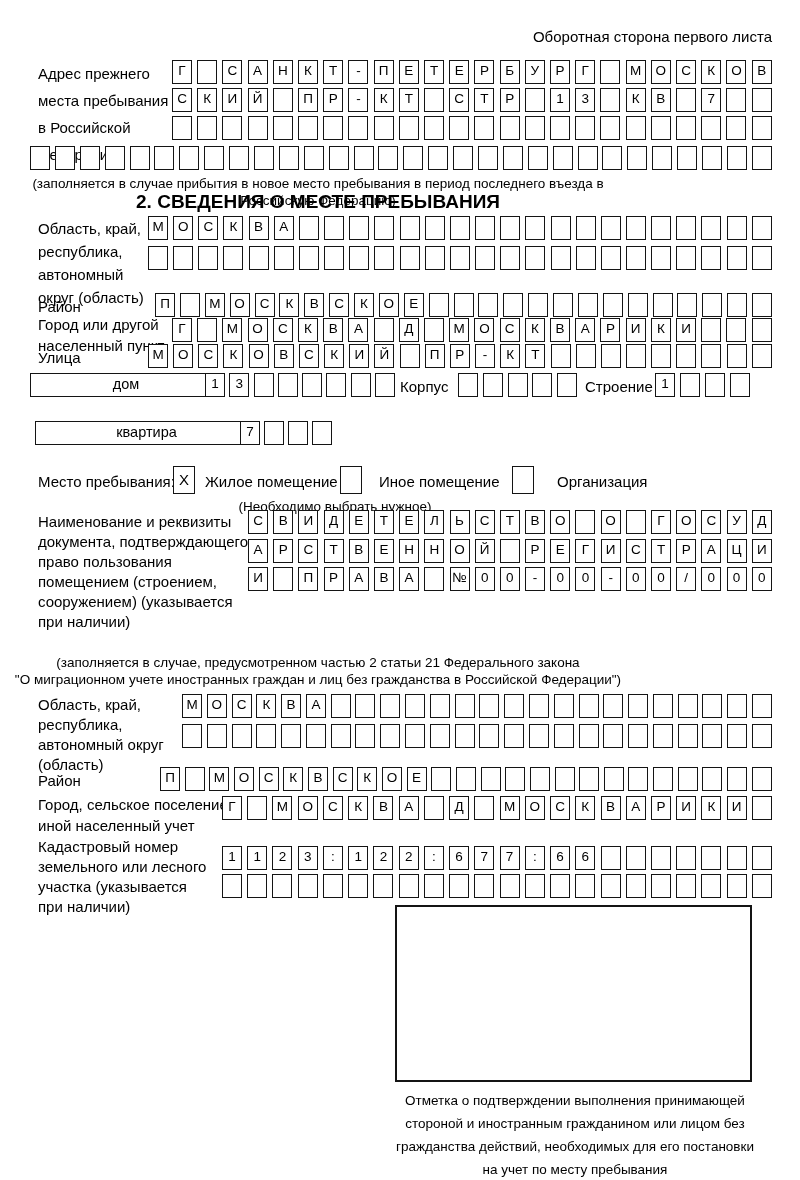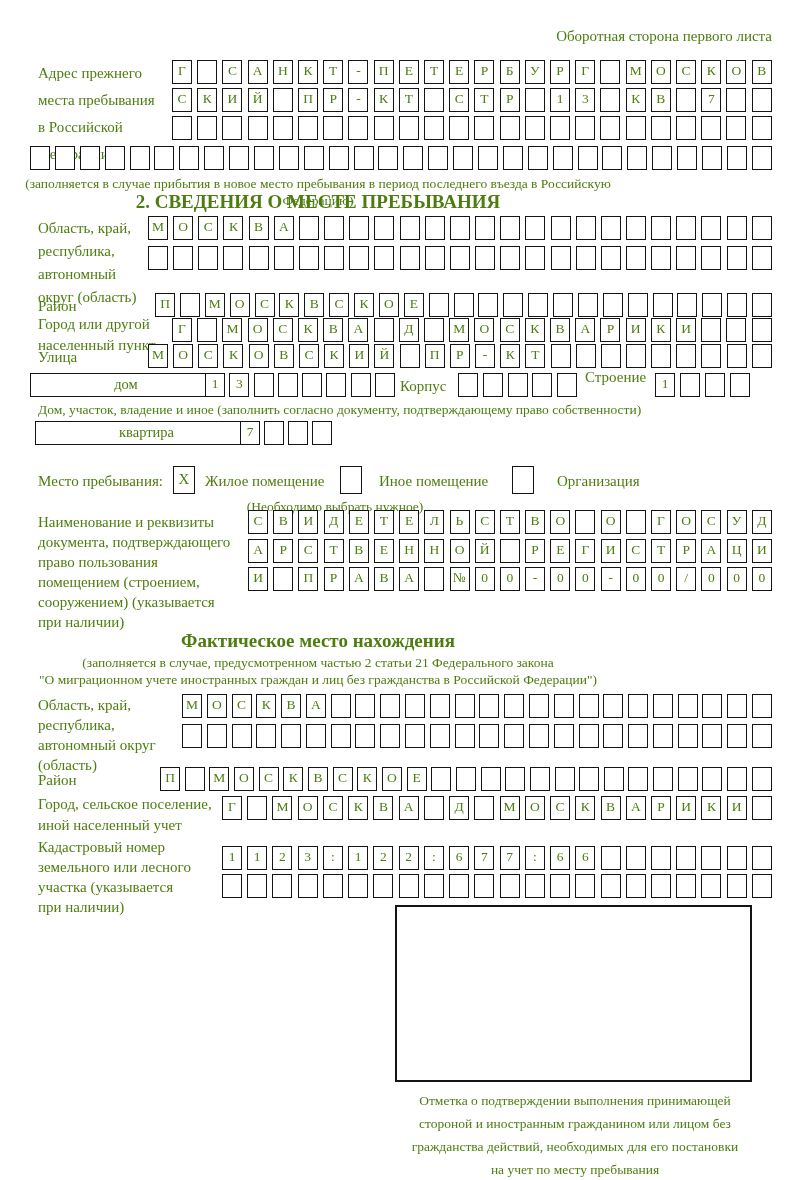--- a/index.html
+++ b/index.html
@@ -1,18 +1,18 @@
 <!DOCTYPE html>
 <html><head>
 <meta charset="utf-8">
 <style>
   * { margin:0; padding:0; box-sizing:border-box; }
   html,body { background:#fff; }
   .page { position:relative; width:800px; height:1180px; background:#fff;
-          font-family:Liberation Serif, serif; color:#4d7c0f; overflow:hidden; }
+          font-family:Liberation Sans, sans-serif; color:#000000; overflow:hidden; }
   .lbl { position:absolute; font-size:15px; line-height:25px; white-space:pre-line; }
   .lh27 { line-height:27px; } .lh23 { line-height:23px; }
   .lh21 { line-height:21px; } .lh20 { line-height:20px; }
   .cap { position:absolute; font-size:13.5px; line-height:17px; white-space:pre-line; }
   .center { left:0; width:636px; text-align:center; }
   .title { position:absolute; font-weight:bold; font-size:19px; }
   .cells { position:absolute; display:flex; justify-content:space-between; height:24px; }
   .cell { flex:none; width:20px; height:24px; border:1.5px solid #141414;
           text-align:center; font-size:13.5px; line-height:20px; background:#fff; }
   .wide { position:absolute; height:24px; border:1.5px solid #141414;
@@ -304,28 +304,27 @@
       <span class="cell"></span>
     </div>
   <div class="lbl" style="left:400px;top:374px">Корпус</div>
   <div class="cells" style="left:458px;top:373px;width:119px">
       <span class="cell"></span>
       <span class="cell"></span>
       <span class="cell"></span>
       <span class="cell"></span>
       <span class="cell"></span>
     </div>
-  <div class="lbl" style="left:585px;top:365px">Строение</div>
+  <div class="lbl" style="left:585px;top:374px">Строение</div>
   <div class="cells" style="left:655px;top:373px;width:95px">
       <span class="cell">1</span>
       <span class="cell"></span>
       <span class="cell"></span>
       <span class="cell"></span>
     </div>
-  <div class="cap" style="left:38px;top:401px">Дом, участок, владение и иное (заполнить согласно документу, подтверждающему право собственности)</div>
 
   <div class="wide" style="left:35px;top:421px;width:223px">квартира</div>
   <div class="cells" style="left:240px;top:421px;width:92px">
       <span class="cell">7</span>
       <span class="cell"></span>
       <span class="cell"></span>
       <span class="cell"></span>
     </div>
 
   <div class="lbl" style="left:38px;top:469px">Место пребывания:</div>
@@ -406,21 +405,20 @@
       <span class="cell">0</span>
       <span class="cell">-</span>
       <span class="cell">0</span>
       <span class="cell">0</span>
       <span class="cell">/</span>
       <span class="cell">0</span>
       <span class="cell">0</span>
       <span class="cell">0</span>
     </div>
 
-  <div class="title center" style="top:630px">Фактическое место нахождения</div>
   <div class="cap center" style="top:654px">(заполняется в случае, предусмотренном частью 2 статьи 21 Федерального закона</div>
   <div class="cap center" style="top:671px">"О миграционном учете иностранных граждан и лиц без гражданства в Российской Федерации")</div>
 
   <div class="lbl lh20" style="left:38px;top:695px">Область, край,
 республика,
 автономный округ
 (область)</div>
   <div class="cells" style="left:182px;top:694px;width:590px">
       <span class="cell">М</span>
       <span class="cell">О</span>

